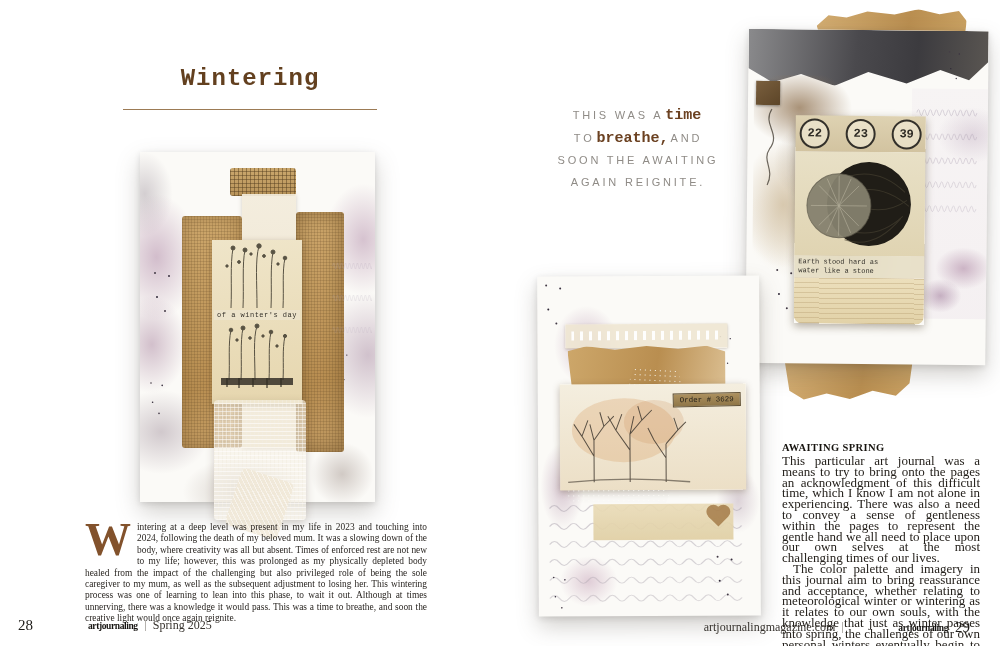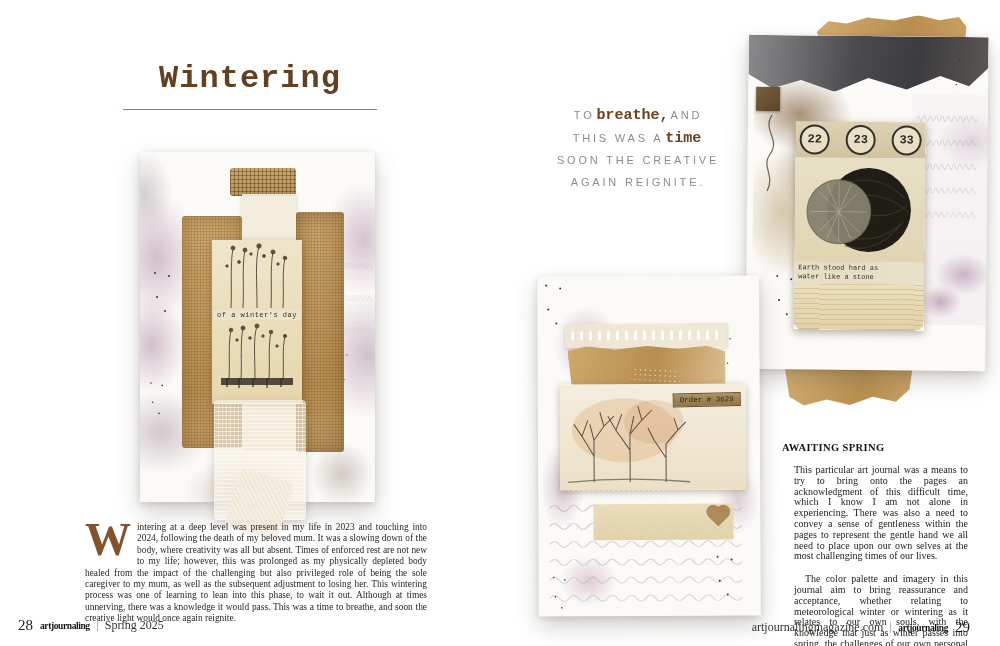--- a/index.html
+++ b/index.html
@@ -8,46 +8,46 @@
   .art{position:absolute;margin:0;}
   .canvas{position:absolute;background:#fbfaf7;box-shadow:0 10px 22px rgba(95,85,75,.28),0 2px 6px rgba(0,0,0,.12);overflow:visible;}
   .mottle{position:absolute;border-radius:50%;pointer-events:none;}
   .speck{position:absolute;width:2px;height:2px;border-radius:50%;background:#433a46;
     box-shadow:6px 10px 0 -1px #574b5c,14px 3px 0 0 #3a3140,22px 18px 0 -1px #433a46,
     2px 24px 0 0 #2f2837,18px 30px 0 -1px #574b5c,30px 8px 0 -1px #433a46,
     36px 24px 0 -1px #2f2837,10px 38px 0 0 #433a46,28px 40px 0 -1px #574b5c,
     40px 36px 0 -1px #3a3140,33px -2px 0 -1px #4a4050,44px 12px 0 -1px #433a46;}
   
   .art-header{position:absolute;left:100px;top:60px;width:300px;text-align:center;}
-  .title{font-family:"Liberation Mono",monospace;font-weight:bold;font-size:32px;line-height:38px;
+  .title{font-family:"Liberation Mono",monospace;font-weight:bold;font-size:24px;line-height:38px;
          letter-spacing:1px;color:#63401f;margin:0;}
   .title-rule{width:254px;height:0;border-top:1px solid #9c7b55;margin:11px auto 0;}
   .byline{margin-top:11px;font-family:"Liberation Sans",sans-serif;font-size:10px;
           letter-spacing:3.2px;color:#9d9995;}
   
   .body-copy{position:absolute;left:85px;top:522px;width:342px;font-size:9.4px;line-height:11.4px;
              text-align:justify;color:#2a2622;}
   .dropcap{float:left;font-size:46px;line-height:34px;font-weight:bold;color:#82522c;
            margin:1px 6px 0 0;font-family:"Liberation Serif",serif;}
   
   .footer{position:absolute;display:flex;align-items:center;gap:7px;}
   .footer-left{left:18px;top:617px;}
   .footer-right{right:30px;top:619px;}
   .pagenum{font-size:15px;color:#1d1b18;}
-  .maglogo{font-weight:bold;font-size:9.5px;letter-spacing:-.4px;color:#151310;}
+  .maglogo{font-weight:bold;font-size:9.5px;letter-spacing:-.4px;color:#151310;margin-left:48px;}
   .fdiv{width:1px;height:11px;background:#b5b2ae;}
   .fsmall{font-size:12px;color:#36322d;}
   
   .quote{position:absolute;left:536px;top:104px;width:204px;text-align:center;line-height:20.5px;}
   .qg{font-family:"Liberation Sans",sans-serif;font-size:11px;letter-spacing:2.8px;color:#8f8b86;}
   .qb{font-family:"Liberation Mono",monospace;font-weight:bold;font-size:15px;color:#6b4121;margin:0 2px;}
   
   .aws{position:absolute;left:782px;top:442px;width:198px;}
   .aws h2{margin:0 0 3px;font-size:10.5px;letter-spacing:.4px;color:#17140f;font-weight:bold;}
-  .aws p{margin:12px;font-size:10px;line-height:10.8px;text-align:justify;color:#25211c;}
+  .aws p{margin:0;font-size:13px;line-height:10.8px;text-align:justify;color:#25211c;}
   .aws p.indent{text-indent:11px;}
   
   .al{left:140px;top:152px;width:235px;height:350px;}
   .al .canvas{left:0;top:0;width:235px;height:350px;}
   .al .wc{position:absolute;inset:0;background:
     radial-gradient(60px 90px at 7% 30%,rgba(177,139,168,.55),transparent 70%),
     radial-gradient(50px 70px at 5% 55%,rgba(160,120,150,.45),transparent 70%),
     radial-gradient(70px 60px at 9% 80%,rgba(140,120,135,.38),transparent 70%),
     radial-gradient(55px 80px at 95% 25%,rgba(177,139,168,.5),transparent 70%),
     radial-gradient(70px 90px at 97% 58%,rgba(150,115,145,.42),transparent 70%),
@@ -75,21 +75,21 @@
   .al-caption{font-family:"Liberation Mono",monospace;font-size:7px;letter-spacing:.5px;
     color:#33302a;background:rgba(236,227,204,.9);padding:1px 3px;white-space:nowrap;}
   .al-gauze{position:absolute;left:74px;top:248px;width:92px;height:120px;border-radius:4px;
     background:repeating-linear-gradient(0deg,rgba(255,255,255,.55) 0 1px,transparent 1px 4px),
       repeating-linear-gradient(90deg,rgba(242,236,224,.6) 0 1px,transparent 1px 4px),
       rgba(246,241,230,.6);box-shadow:0 3px 8px rgba(90,75,55,.25);}
   .al-gauze::after{content:"";position:absolute;left:18px;bottom:-14px;width:55px;height:60px;
     transform:rotate(18deg);border-radius:6px;
     background:repeating-linear-gradient(45deg,rgba(255,255,255,.5) 0 1px,transparent 1px 4px),rgba(240,231,214,.8);}
   
-  .atr{left:745px;top:16px;width:245px;height:402px;}
+  .atr{left:745px;top:10px;width:245px;height:402px;}
   .fabric{position:absolute;background:linear-gradient(100deg,#d3ad72,#b98e50 60%,#caa263);
     box-shadow:0 4px 10px rgba(100,80,50,.3);}
   .atr-fab-top{left:72px;top:0;width:150px;height:46px;transform:rotate(-1.5deg);
     clip-path:polygon(0 30%,8% 8%,20% 14%,34% 2%,52% 10%,68% 0,82% 12%,95% 6%,100% 28%,98% 70%,88% 92%,70% 84%,52% 96%,34% 88%,16% 98%,4% 80%);}
   .atr-fab-bot{left:40px;top:338px;width:128px;height:52px;transform:rotate(-2deg);
     clip-path:polygon(0 18%,10% 4%,26% 12%,44% 0,62% 10%,80% 2%,94% 10%,100% 30%,97% 72%,86% 95%,68% 84%,50% 98%,32% 86%,14% 96%,3% 78%);}
   .atr .canvas{left:2px;top:20px;width:240px;height:334px;transform:rotate(.6deg);}
   .atr-dark{position:absolute;left:0;top:0;width:100%;height:56px;
     background:linear-gradient(95deg,#8a8a8c,#4a494d 45%,#3c3b3f 70%,#5a5652);
     clip-path:polygon(0 0,100% 0,100% 55%,92% 88%,80% 70%,66% 95%,50% 75%,36% 100%,22% 80%,10% 95%,0 70%);}
@@ -236,23 +236,23 @@
   </div>
 
   <footer class="footer footer-left">
     <span class="pagenum">28</span>
     <span class="maglogo">artjournaling</span>
     <span class="fdiv"></span>
     <span class="fsmall">Spring 2025</span>
   </footer>
 
   <div class="quote">
+    <div><span class="qg">THIS WAS A</span><span class="qb">time</span></div>
     <div><span class="qg">TO</span><span class="qb">breathe,</span><span class="qg">AND</span></div>
-    <div><span class="qg">THIS WAS A</span><span class="qb">time</span></div>
-    <div><span class="qg">SOON THE CREATIVE</span></div>
+    <div><span class="qg">SOON THE AWAITING</span></div>
     <div><span class="qg">AGAIN REIGNITE.</span></div>
   </div>
 
   <figure class="art atr">
     <div class="fabric atr-fab-top"></div>
     <div class="fabric atr-fab-bot"></div>
     <div class="canvas">
       <div class="atr-dark"></div>
       <div class="atr-tex"></div>
       <div class="atr-purple"></div>
@@ -267,21 +267,21 @@
       <svg class="scriptsvg" style="left:10px;top:78px" width="30" height="80" viewBox="0 0 30 80">
         <path d="M14 2 C4 18 24 26 12 42 C4 54 18 62 10 78" stroke="#4a443a" stroke-width="1.2" fill="none" opacity=".8"></path>
       </svg>
       <div class="speck" style="left:30px;top:240px;"></div>
       <div class="speck" style="left:150px;top:250px;transform:scale(.9)"></div>
       <div class="speck" style="left:200px;top:20px;transform:scale(.7)"></div>
       <div class="atr-stack">
         <div class="num-strip">
           <span class="num">22</span>
           <span class="num">23</span>
-          <span class="num">33</span>
+          <span class="num">39</span>
         </div>
         <div class="nest-box">
           <svg width="130" height="104" viewBox="0 0 130 104">
             <circle cx="74" cy="52" r="42" fill="#201d17"></circle>
             <g stroke="#4a4434" fill="none" opacity=".6">
               <path d="M40 30 q38 -20 70 10"></path>
                 <path d="M36 52 q40 -30 78 2"></path>
               <path d="M42 74 q36 18 66 -10"></path>
                 <path d="M50 88 q30 10 56 -22"></path>
               <path d="M38 42 q44 28 74 6"></path>

